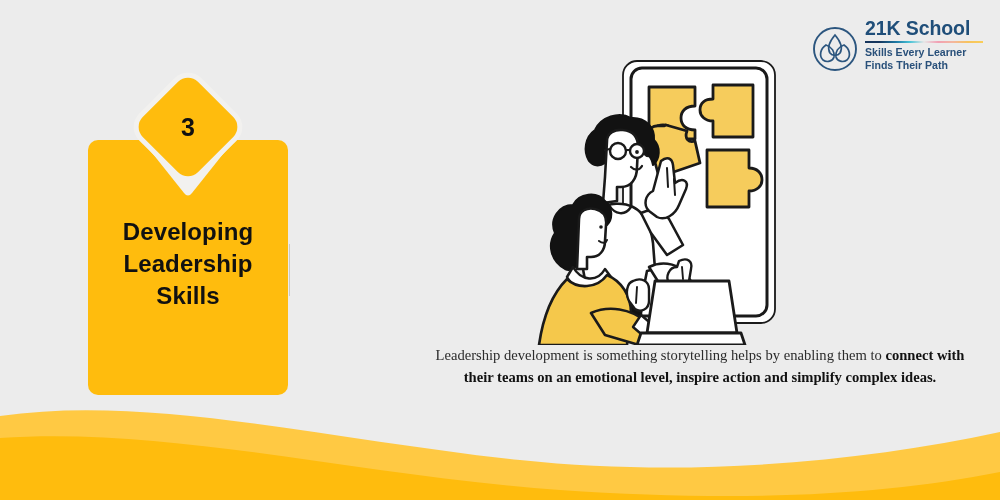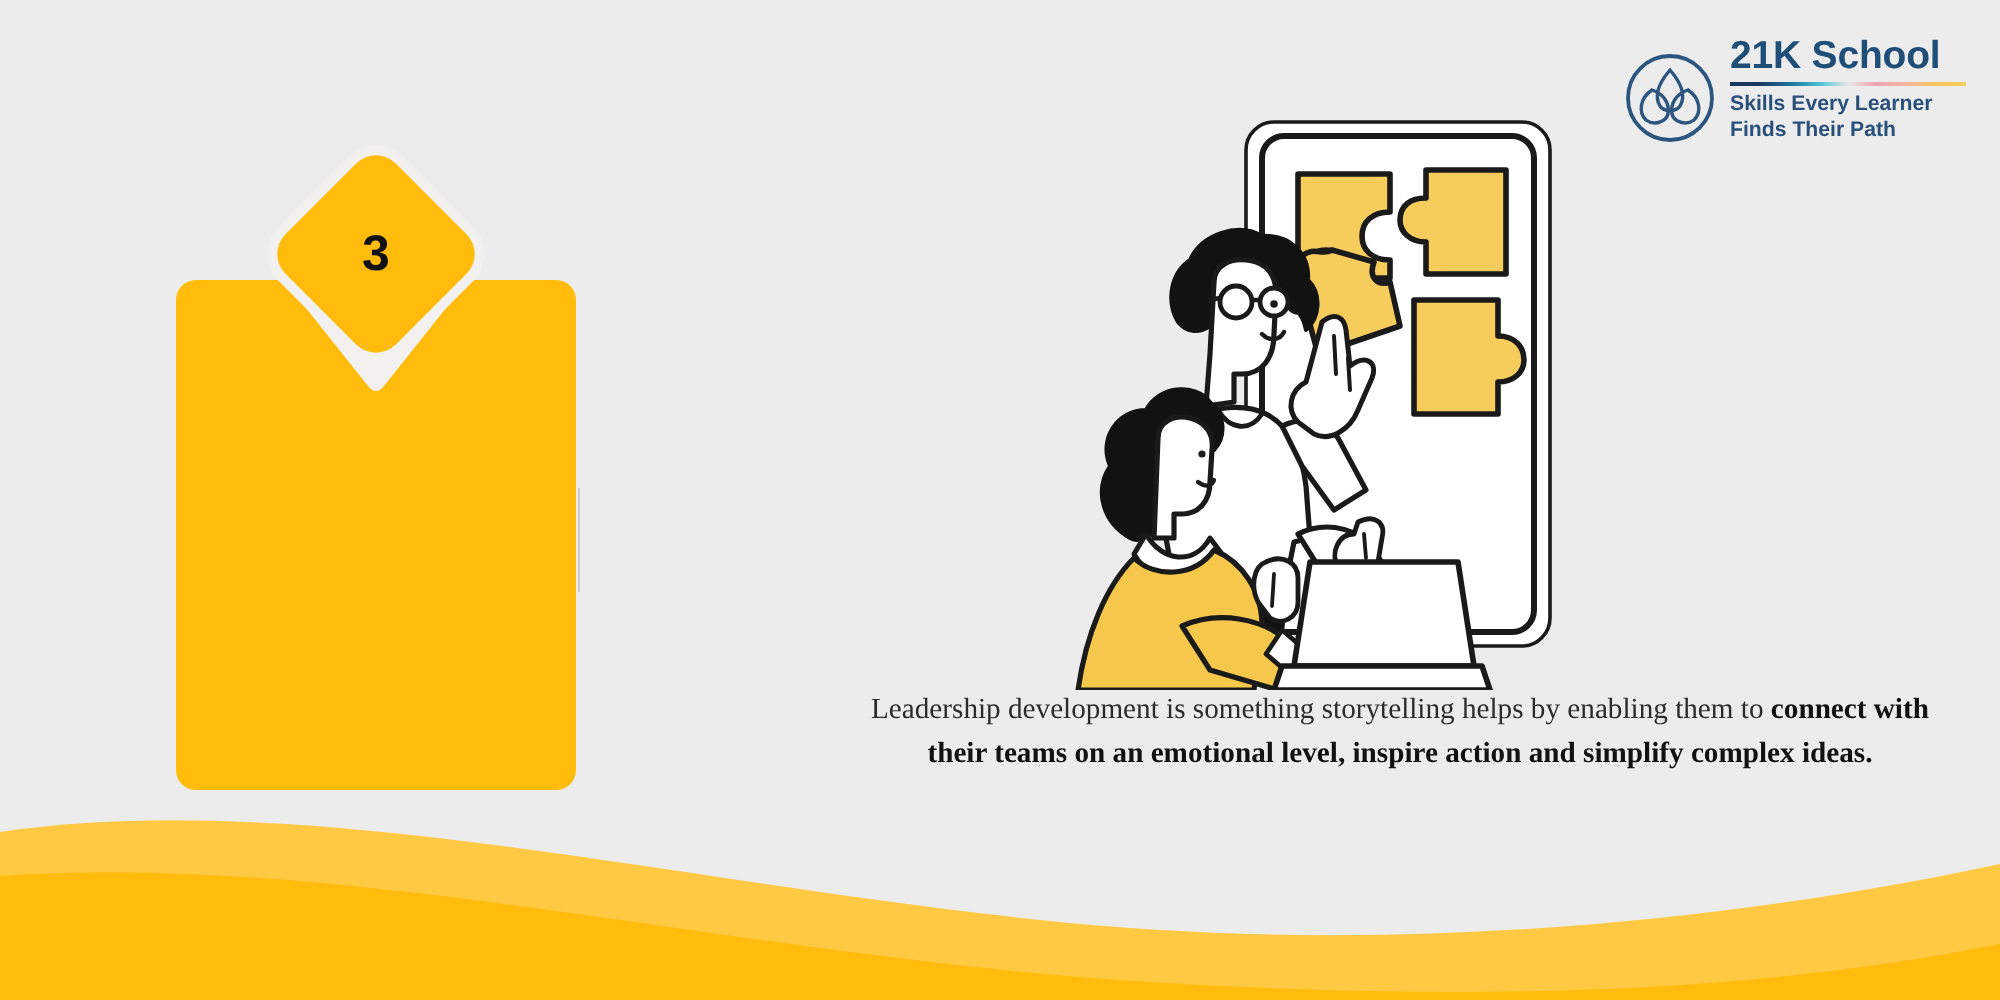--- a/index.html
+++ b/index.html
@@ -181,20 +181,25 @@
 
   <svg class="waves" viewBox="0 0 1000 150" preserveAspectRatio="none">
     <path fill="#FFC943" d="M0,66 C150,44 330,90 520,110 C690,128 860,112 1000,82 L1000,150 L0,150 Z"></path>
     <path fill="#FFBC0D" d="M0,88 C170,76 360,126 560,140 C740,152 880,146 1000,122 L1000,150 L0,150 Z"></path>
   </svg>
 
   <div class="card">
     <svg class="card-notch" viewBox="0 0 86 60" preserveAspectRatio="none">
       <path fill="#F2F1EF" d="M0,0 L86,0 L86,5 L47,54 Q43,59 39,54 L0,5 Z"></path>
     </svg>
+    <div class="card-text">
+      <div>Developing</div>
+      <div>Leadership</div>
+      <div>Skills</div>
+    </div>
   </div>
   <div class="card-edge-line"></div>
 
   <div class="badge">
     <div class="badge-shape"></div>
     <div class="badge-num">3</div>
   </div>
 
   <svg class="illustration" viewBox="0 0 260 290">
     <g fill="none" stroke="#1A1A1A" stroke-width="2.6" stroke-linecap="round" stroke-linejoin="round">

